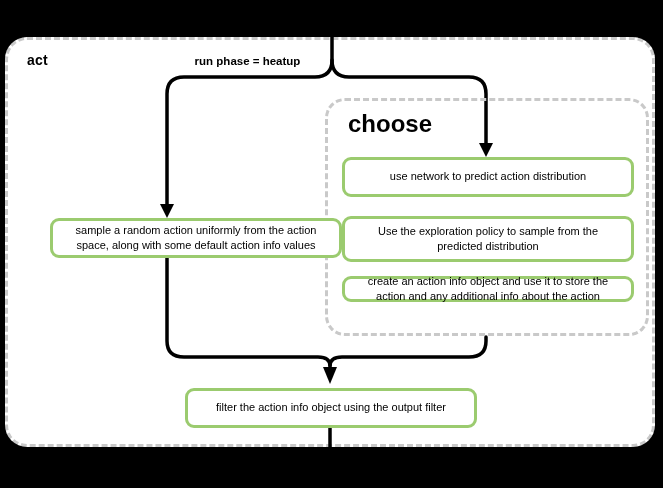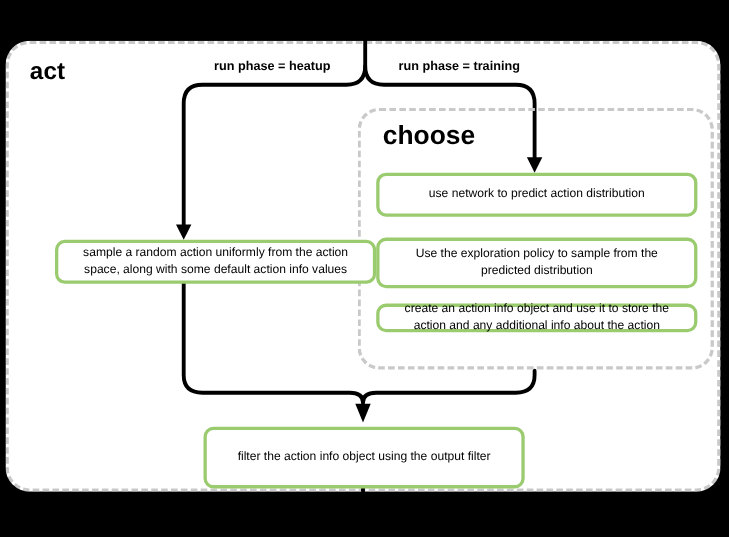--- a/index.html
+++ b/index.html
@@ -23,21 +23,21 @@
   .canvas{position:absolute;inset:0;width:663px;height:488px;}
   .panel{
     position:absolute;left:5px;top:37px;width:650px;height:410px;
     background:var(--panel-bg);
     border:3px dashed var(--group-border);
     border-radius:22px;
   }
   .connectors{position:absolute;left:0;top:0;width:663px;height:488px;pointer-events:none;}
   .act-title{
     position:absolute;left:27px;top:52px;
-    font-size:22px;font-weight:bold;letter-spacing:.2px;
+    font-size:14px;font-weight:bold;letter-spacing:.2px;
   }
   .edge-label{
     position:absolute;top:55px;width:155px;
     font-size:11.5px;font-weight:bold;text-align:center;white-space:nowrap;
   }
   .edge-label.heatup{left:170px;}
   .edge-label.training{left:340px;}
   .group{
     position:absolute;left:325px;top:98px;width:324px;height:238px;
     border:3px dashed var(--group-border);
@@ -56,21 +56,21 @@
     border-radius:9px;
     display:flex;align-items:center;justify-content:center;
     text-align:center;
     font-size:11px;line-height:1.4;
     padding:0 10px;
   }
   .node-sample{left:22px;top:218px;width:292px;height:40px;margin-left:28px;}
   .node-network{left:342px;top:157px;width:292px;height:40px;}
   .node-exploration{left:342px;top:216px;width:292px;height:46px;}
   .node-createinfo{left:342px;top:276px;width:292px;height:26px;}
-  .node-filter{left:185px;top:388px;width:292px;height:56px;}
+  .node-filter{left:185px;top:388px;width:292px;height:40px;}
   .stroke{fill:none;stroke:var(--line-color);stroke-width:3.5;stroke-linecap:round;stroke-linejoin:round;}
   .arrow{fill:var(--line-color);stroke:none;}
 </style>
 </head>
 <body>
 
 <div class="canvas">
 
   <div class="panel"></div>
 
@@ -86,21 +86,20 @@
 
     <path class="stroke" d="M486,337 L486,341 Q486,357 469,357 L342,357 Q330,357 330,366"></path>
     <polygon class="arrow" points="323,367 337,367 330,384"></polygon>
 
     <path class="stroke" d="M330,428 L330,452"></path>
   </svg>
 
   <div class="act-title">act</div>
 
   <div class="edge-label heatup">run phase = heatup</div>
-  <div class="edge-label training">run phase = training</div>
 
   <div class="group">
     <div class="group-title">
       <span>choose</span>
     </div>
   </div>
 
   <div class="node node-sample">sample a random action uniformly from the action space, along with some default action info values</div>
 
   <div class="node node-network">use network to predict action distribution</div>

